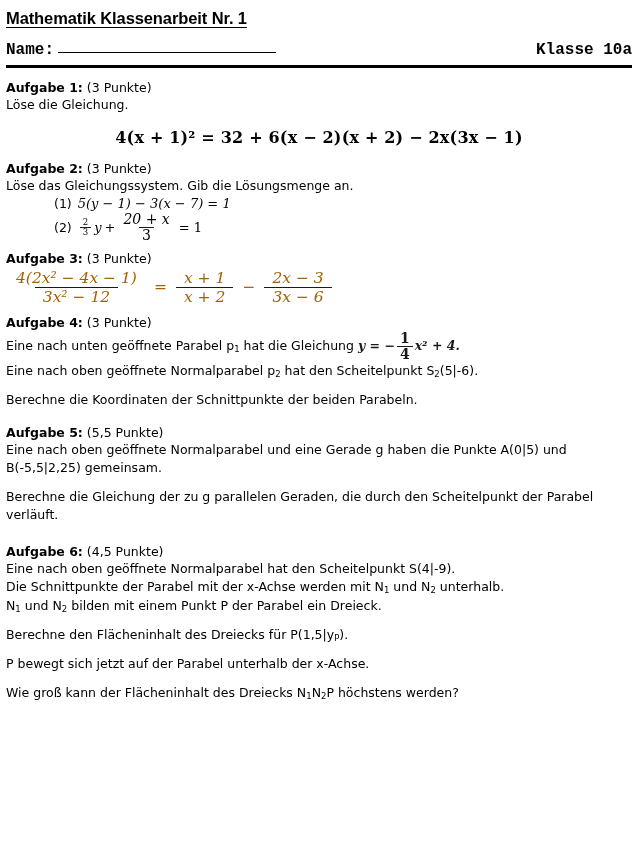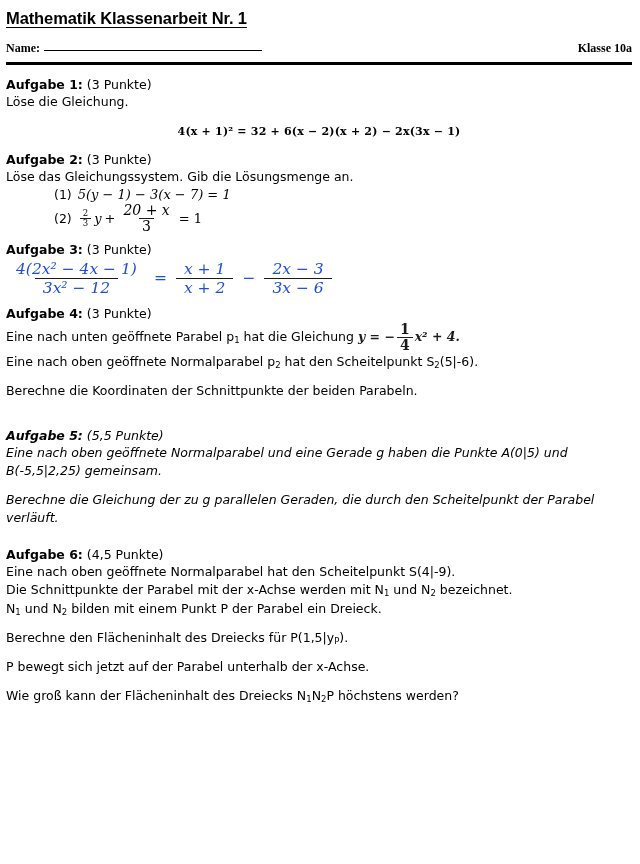--- a/index.html
+++ b/index.html
@@ -24,23 +24,23 @@
   .doc-title {
     font-family: "Liberation Sans", sans-serif;
     font-weight: bold;
     font-size: 16.5px;
     text-decoration: underline;
     text-underline-offset: 3px;
     margin: 2px 0 0 0;
     letter-spacing: -0.1px;
   }
   .meta-row {
-    font-family: Liberation Serif, serif;
-    font-weight: bold;
-    font-size: 12px;
+    font-family: Liberation Mono, monospace;
+    font-weight: bold;
+    font-size: 16px;
     display: flex;
     align-items: baseline;
     margin-top: 13px;
   }
   .meta-row.second { margin-top: 9px; }
   .blank-rule {
     display: inline-block;
     border-bottom: 1.4px solid #000;
     vertical-align: baseline;
     position: relative;
@@ -85,21 +85,21 @@
   .math {
     font-family: "DejaVu Serif", serif;
     font-weight: bold;
     font-style: italic;
     color: #1a1a1a;
   }
   .eq-display {
     text-align: center;
     font-family: "DejaVu Serif", serif;
     font-weight: bold;
-    font-size: 11px;
+    font-size: 16px;
     margin: 14px 0 14px 0;
     letter-spacing: 0.2px;
   }
   .eq-indent { margin-left: 48px; }
   .eq-row {
     display: flex;
     align-items: center;
     font-size: 13px;
     margin-top: 1px;
   }
@@ -121,21 +121,21 @@
   .frac > .fr-d { padding: 0 3px; border-top: 1.3px solid #1a1a1a; }
   .frac.small { font-size: 8.5px; }
   .frac.tiny  { font-size: 14px; }
   .frac.big   { font-size: 15.5px; }
   .frac.big > .fr-n { padding: 0 8px 1px; }
   .frac.big > .fr-d { padding: 1px 8px 0; border-top: 1.6px solid #1a1a1a; }
 
   .eq3 {
     display: flex;
     align-items: center;
-    color: #1d4ed8;
+    color: #a16207;
     margin: 4px 0 2px 0;
     font-family: "DejaVu Serif", serif;
   }
   .eq3 .op { font-size: 15.5px; margin: 0 7px; font-family: "DejaVu Serif", serif; }
   .inline-frac-wrap { display: inline-flex; align-items: center; }
 </style>
 </head>
 <body>
 
 <div class="page">
@@ -233,42 +233,42 @@
       </div>
 
       <div class="line">
         <span>Eine nach oben geöffnete Normalparabel p</span><sub>2</sub><span> hat den Scheitelpunkt S</span><sub>2</sub><span>(5|-6).</span>
       </div>
 
       <div class="blank-line"></div>
       <div class="line">Berechne die Koordinaten der Schnittpunkte der beiden Parabeln.</div>
     </div>
 
-    <div class="task" style="margin-top:28px;font-style:italic;">
+    <div class="task" style="margin-top:16px;">
       <div class="task-head">
         <span class="lbl">Aufgabe 5:</span>
         <span class="pts">(5,5 Punkte)</span>
       </div>
       <div class="line">Eine nach oben geöffnete Normalparabel und eine Gerade g haben die Punkte A(0|5) und</div>
       <div class="line">B(-5,5|2,25) gemeinsam.</div>
       <div class="blank-line"></div>
       <div class="line">Berechne die Gleichung der zu g parallelen Geraden, die durch den Scheitelpunkt der Parabel</div>
       <div class="line">verläuft.</div>
     </div>
 
     <div class="task" style="margin-top:20px;">
       <div class="task-head">
         <span class="lbl">Aufgabe 6:</span>
         <span class="pts">(4,5 Punkte)</span>
       </div>
 
       <div class="line">Eine nach oben geöffnete Normalparabel hat den Scheitelpunkt S(4|-9).</div>
 
       <div class="line">
-        <span>Die Schnittpunkte der Parabel mit der x-Achse werden mit N</span><sub>1</sub><span> und N</span><sub>2</sub><span> bezeichnet.</span>
+        <span>Die Schnittpunkte der Parabel mit der x-Achse werden mit N</span><sub>1</sub><span> und N</span><sub>2</sub><span> unterhalb.</span>
       </div>
 
       <div class="line">
         <span>N</span><sub>1</sub><span> und N</span><sub>2</sub><span> bilden mit einem Punkt P der Parabel ein Dreieck.</span>
       </div>
 
       <div class="blank-line"></div>
 
       <div class="line">
         <span>Berechne den Flächeninhalt des Dreiecks für P(1,5|y</span><sub>P</sub><span>).</span>

